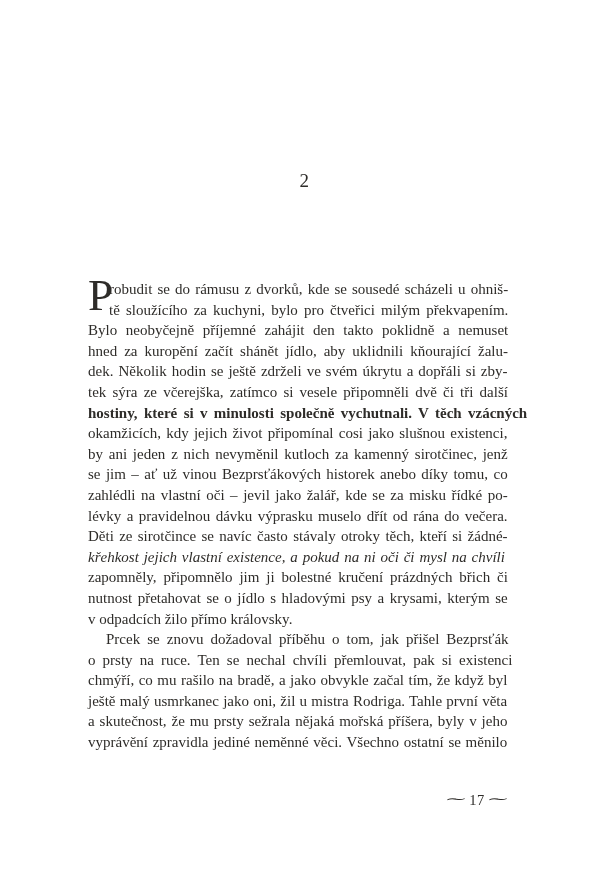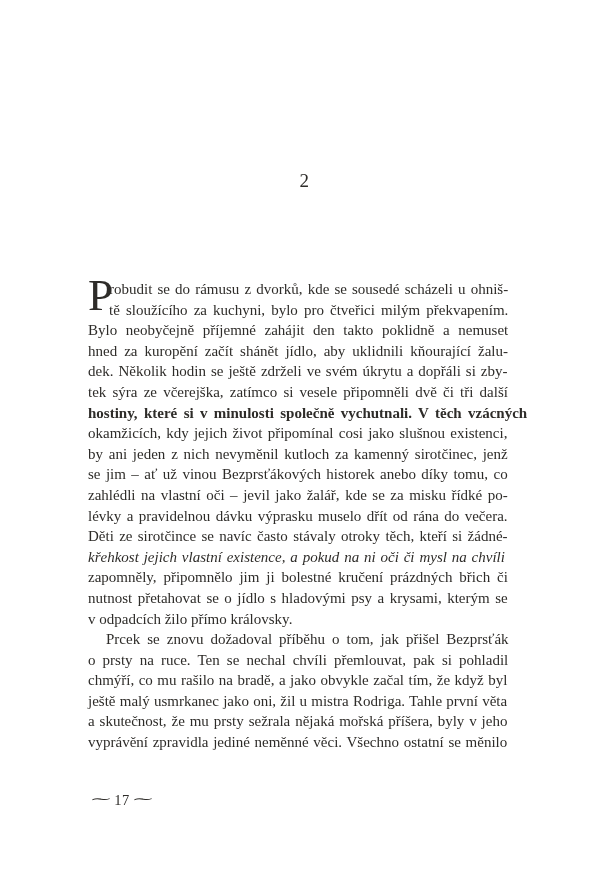--- a/index.html
+++ b/index.html
@@ -43,23 +43,23 @@
     position: absolute;
     left: 0;
     top: 2px;
     font-size: 45px;
     line-height: 29px;
     letter-spacing: 0;
   }
   .footer {
     position: absolute;
     top: 791px;
-    left: 88px;
+    left: 78px;
     width: 433px;
-    text-align: left;
+    text-align: right;
     font-size: 14.5px;
     line-height: 18px;
   }
   .ornament {
     display: inline-block;
     transform: scaleX(1.9) scaleY(0.85);
     margin: 0 7px;
     position: relative;
     top: -1px;
   }
@@ -86,21 +86,21 @@
       <div class="line" style="word-spacing: 2.02344px;"><span style="white-space: nowrap;">by ani jeden z nich nevyměnil kutloch za kamenný sirotčinec, jenž</span></div>
       <div class="line" style="word-spacing: 1.6875px;"><span style="white-space: nowrap;">se jim – ať už vinou Bezprsťákových historek anebo díky tomu, co</span></div>
       <div class="line" style="word-spacing: 1.78726px;"><span style="white-space: nowrap;">zahlédli na vlastní oči – jevil jako žalář, kde se za misku řídké po-</span></div>
       <div class="line" style="word-spacing: 1.59219px;"><span style="white-space: nowrap;">lévky a pravidelnou dávku výprasku muselo dřít od rána do večera.</span></div>
       <div class="line" style="word-spacing: 1.56676px;"><span style="white-space: nowrap;">Děti ze sirotčince se navíc často stávaly otroky těch, kteří si žádné-</span></div>
       <div class="line" style="word-spacing: 1.10807px;"><span style="white-space: nowrap; font-style: italic;">křehkost jejich vlastní existence, a pokud na ni oči či mysl na chvíli</span></div>
       <div class="line" style="word-spacing: 3.08398px;"><span style="white-space: nowrap;">zapomněly, připomnělo jim ji bolestné kručení prázdných břich či</span></div>
       <div class="line" style="word-spacing: 1.71449px;"><span style="white-space: nowrap;">nutnost přetahovat se o jídlo s hladovými psy a krysami, kterým se</span></div>
       <div class="line end">v odpadcích žilo přímo královsky.</div>
       <div class="line indent" style="word-spacing: 3.28819px;"><span style="white-space: nowrap; font-family: Liberation Serif, serif;">Prcek se znovu dožadoval příběhu o tom, jak přišel Bezprsťák</span></div>
-      <div class="line" style="word-spacing: 3.36932px;"><span style="white-space: nowrap;">o prsty na ruce. Ten se nechal chvíli přemlouvat, pak si pohladil</span></div>
+      <div class="line" style="word-spacing: 3.36932px;"><span style="white-space: nowrap;">o prsty na ruce. Ten se nechal chvíli přemlouvat, pak si existenci</span></div>
       <div class="line" style="word-spacing: 0.728365px;"><span style="white-space: nowrap;">chmýří, co mu rašilo na bradě, a jako obvykle začal tím, že když byl</span></div>
       <div class="line" style="word-spacing: 0.474432px;"><span style="white-space: nowrap;">ještě malý usmrkanec jako oni, žil u mistra Rodriga. Tahle první věta</span></div>
       <div class="line" style="word-spacing: 1.13494px;"><span style="white-space: nowrap;">a skutečnost, že mu prsty sežrala nějaká mořská příšera, byly v jeho</span></div>
       <div class="line" style="word-spacing: 0.949219px;"><span style="white-space: nowrap;">vyprávění zpravidla jediné neměnné věci. Všechno ostatní se měnilo</span></div>
     </div>
 
   <div class="footer">
     <span class="ornament">∼</span><span class="num">17</span><span class="ornament">∼</span>
   </div>
 

